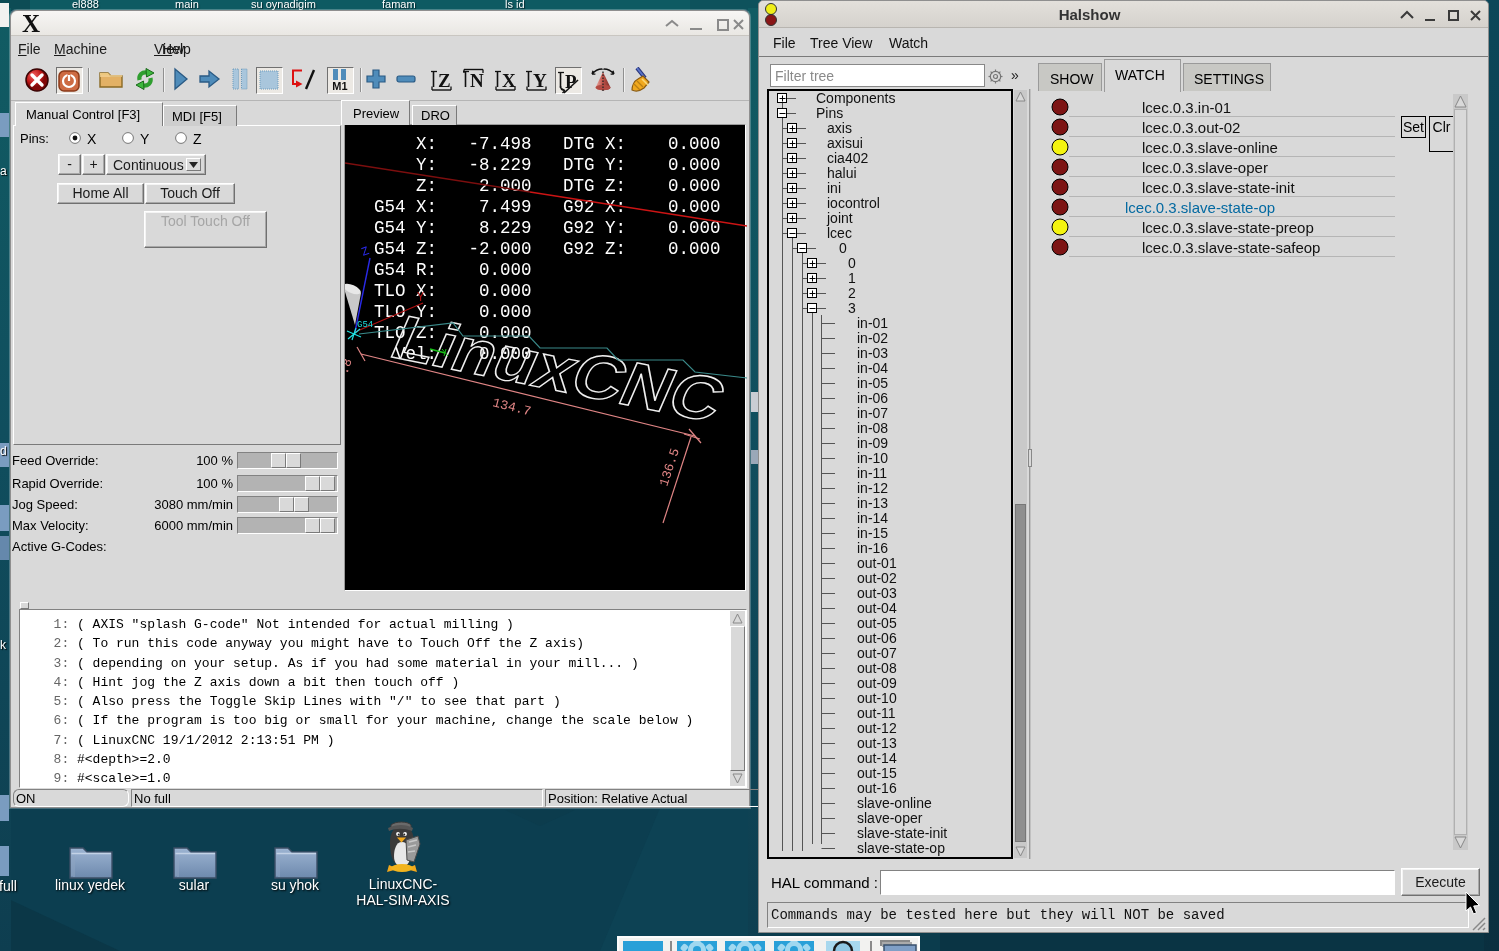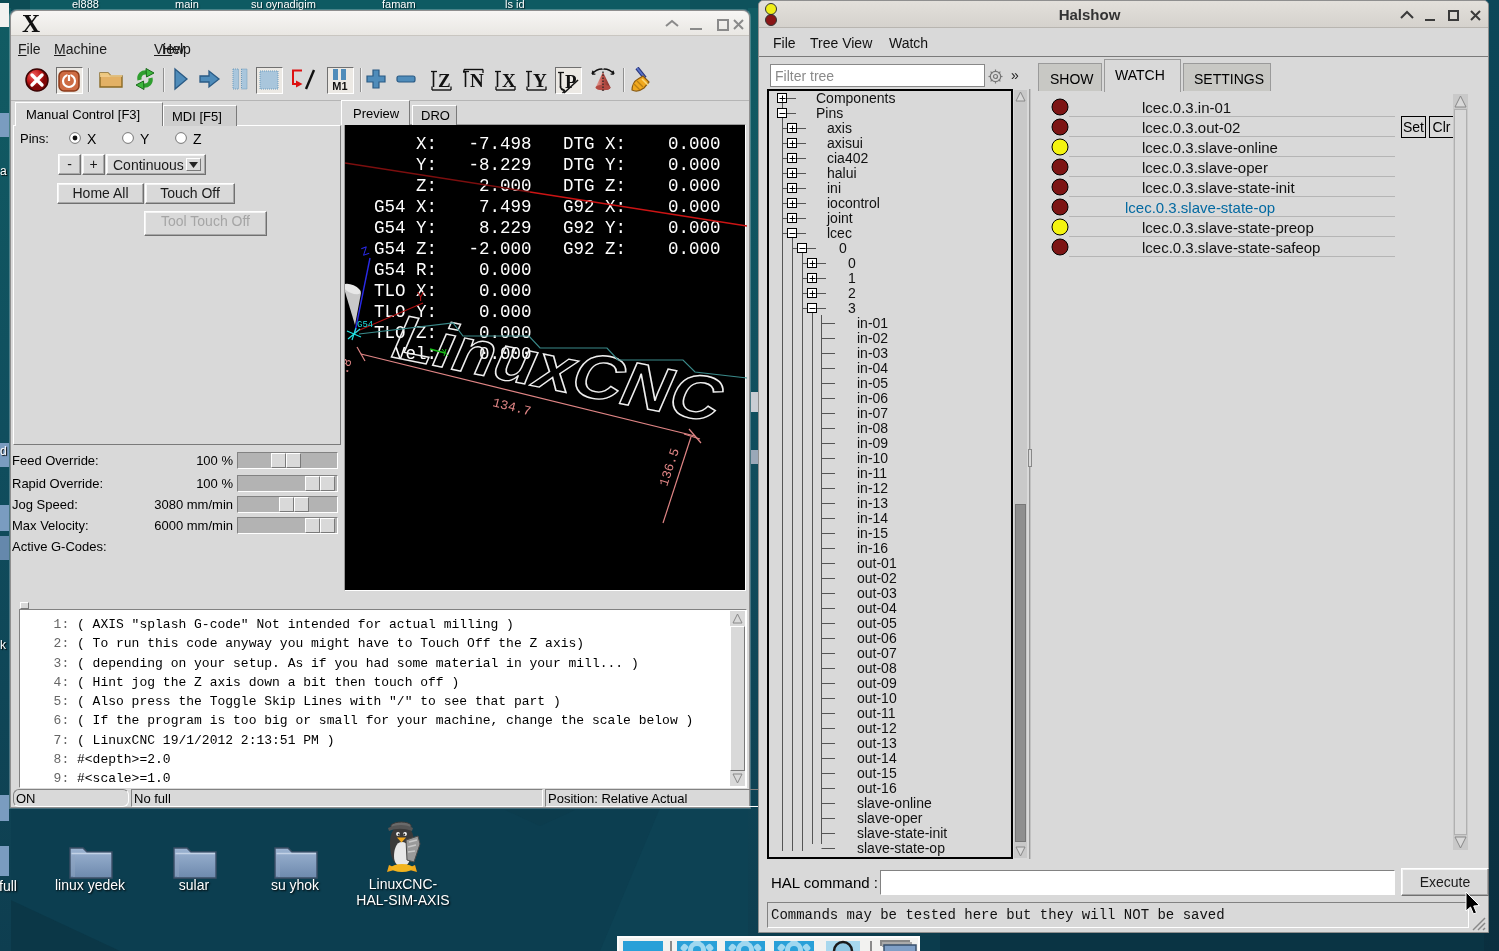--- a/index.html
+++ b/index.html
@@ -346,21 +346,21 @@
 <div class="btn" style="left:71px;top:143px;width:23px;height:21px;font-size:14px;line-height:19px;z-index:4;">+</div>
 <div class="btn" style="left:95px;top:143px;width:100px;height:21px;z-index:4;">
 <div class="abs tx" style="left:6px;top:2px;font-size:14px;">Continuous</div>
 <div class="abs raised" style="left:79px;top:3px;width:15px;height:13px;background:#d9d9d9;"></div>
 <svg class="abs" style="left:82px;top:7px" width="9" height="6">
         <path d="M0 0 L9 0 L4.5 6 Z" fill="#222"></path>
       </svg>
     </div>
 <div class="btn" style="left:46px;top:172px;width:87px;height:21px;font-size:14px;line-height:18px;z-index:4;">Home All</div>
 <div class="btn" style="left:134px;top:172px;width:90px;height:21px;font-size:14px;line-height:18px;z-index:4;">Touch Off</div>
-<div class="btn" style="left:133px;top:200px;width:123px;height:25px;font-size:14px;line-height:18px;color:#a5a5a5;z-index:4;">Tool Touch Off</div>
+<div class="btn" style="left:133px;top:200px;width:123px;height:37px;font-size:14px;line-height:18px;color:#a5a5a5;z-index:4;">Tool Touch Off</div>
 <div class="abs tx" style="left:1px;top:442px;font-size:13px;">Feed Override:</div>
     <div class="abs tx" style="left:92px;top:442px;width:130px;text-align:right;font-size:13px;">100 %</div>
     <div class="abs sunken" style="left:226px;top:441px;width:101px;height:17px;background:#b3b3b3;"></div>
     <div class="abs raised" style="left:260px;top:442px;width:15px;height:15px;background:#d9d9d9;"></div>
     <div class="abs raised" style="left:275px;top:442px;width:15px;height:15px;background:#d9d9d9;"></div>
 <div class="abs tx" style="left:1px;top:465px;font-size:13px;">Rapid Override:</div>
     <div class="abs tx" style="left:92px;top:465px;width:130px;text-align:right;font-size:13px;">100 %</div>
     <div class="abs sunken" style="left:226px;top:464px;width:101px;height:17px;background:#b3b3b3;"></div>
     <div class="abs raised" style="left:294px;top:465px;width:15px;height:15px;background:#d9d9d9;"></div>
     <div class="abs raised" style="left:309px;top:465px;width:15px;height:15px;background:#d9d9d9;"></div>
@@ -719,34 +719,34 @@
         <circle cx="9" cy="9" r="8" fill="#f4f410" stroke="#000"></circle>
       </svg>
 <div class="abs tx" style="left:105px;top:128px;font-size:15px;color:#111;">lcec.0.3.slave-state-preop</div>
 <div class="abs" style="left:32px;top:145px;width:326px;height:1px;background:#b5b5b5;"></div>
 <svg class="abs" style="left:14px;top:147px" width="18" height="18">
         <circle cx="9" cy="9" r="8" fill="#7d1414" stroke="#000"></circle>
       </svg>
 <div class="abs tx" style="left:105px;top:148px;font-size:15px;color:#111;">lcec.0.3.slave-state-safeop</div>
 <div class="abs" style="left:32px;top:165px;width:326px;height:1px;background:#b5b5b5;"></div>
 <div class="abs" style="left:364px;top:25px;width:25px;height:22px;border:1px solid #000;background:#d9d9d9;text-align:center;font-size:14px;line-height:20px;">Set</div>
-<div class="abs" style="left:392px;top:25px;width:25px;height:22px;border:1px solid #000;background:#d9d9d9;text-align:center;font-size:14px;line-height:20px;">Clr</div>
+<div class="abs" style="left:392px;top:25px;width:25px;height:36px;border:1px solid #000;background:#d9d9d9;text-align:center;font-size:14px;line-height:20px;">Clr</div>
 </div>
 <div class="abs" style="left:694px;top:93px;width:15px;height:756px;background:#c9c9c9;">
 <svg class="abs" style="left:0;top:0" width="15" height="15">
         <path d="M7.5 2 L13 13 L2 13 Z" fill="#d9d9d9" stroke="#888"></path>
       </svg>
 <svg class="abs" style="left:0;top:741px" width="15" height="15">
         <path d="M2 2 L13 2 L7.5 13 Z" fill="#d9d9d9" stroke="#888"></path>
       </svg>
 <div class="abs" style="left:1px;top:15px;width:13px;height:726px;background:#d9d9d9;border:1px solid #b0b0b0;"></div>
 </div>
 <div class="abs tx" style="left:12px;top:873px;font-size:15px;">HAL command :</div>
 <div class="abs sunken" style="left:121px;top:869px;width:515px;height:25px;background:#fff;"></div>
-<div class="btn" style="left:642px;top:867px;width:88px;height:28px;font-size:14px;line-height:26px;">Execute</div>
+<div class="btn" style="left:642px;top:867px;width:79px;height:28px;font-size:14px;line-height:26px;">Execute</div>
 <div class="abs sunken" style="left:8px;top:901px;width:702px;height:26px;background:#d9d9d9;">
 <pre style="position:absolute;left:3px;top:4px;font-size:14px;color:#111;">Commands may be tested here but they will NOT be saved</pre>
     </div>
 <svg class="abs" style="left:712px;top:915px" width="16" height="16" stroke="#888" stroke-width="1.5">
       <line x1="2" y1="14" x2="14" y2="2"></line>
       <line x1="7" y1="14" x2="14" y2="7"></line>
       <line x1="12" y1="14" x2="14" y2="12"></line>
     </svg>
 </div>
 <svg class="abs" style="left:1463px;top:891px;z-index:50" width="20" height="28" viewBox="0 0 20 28">

